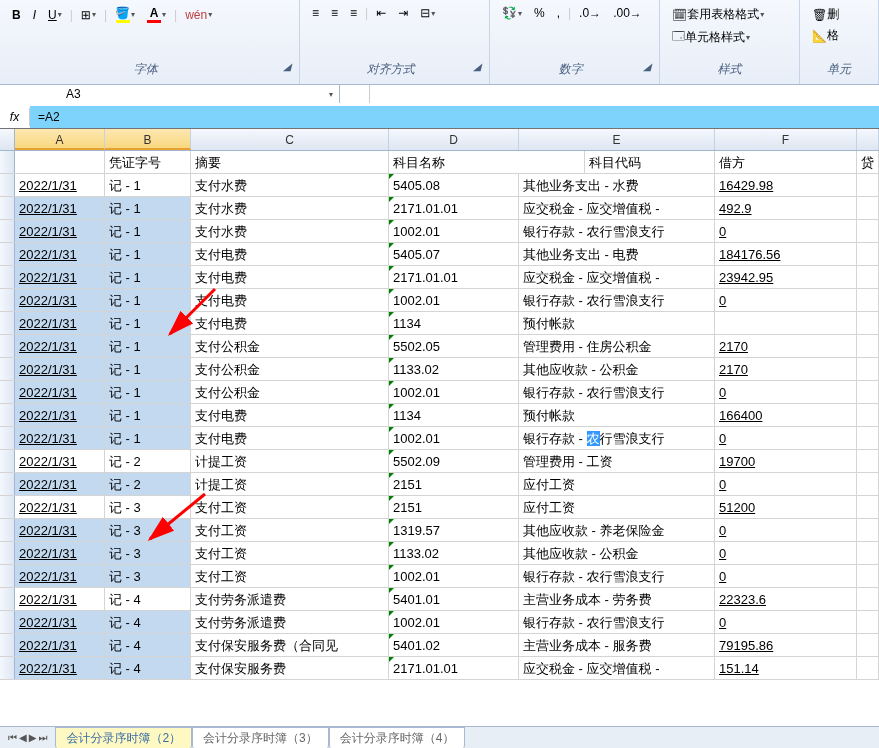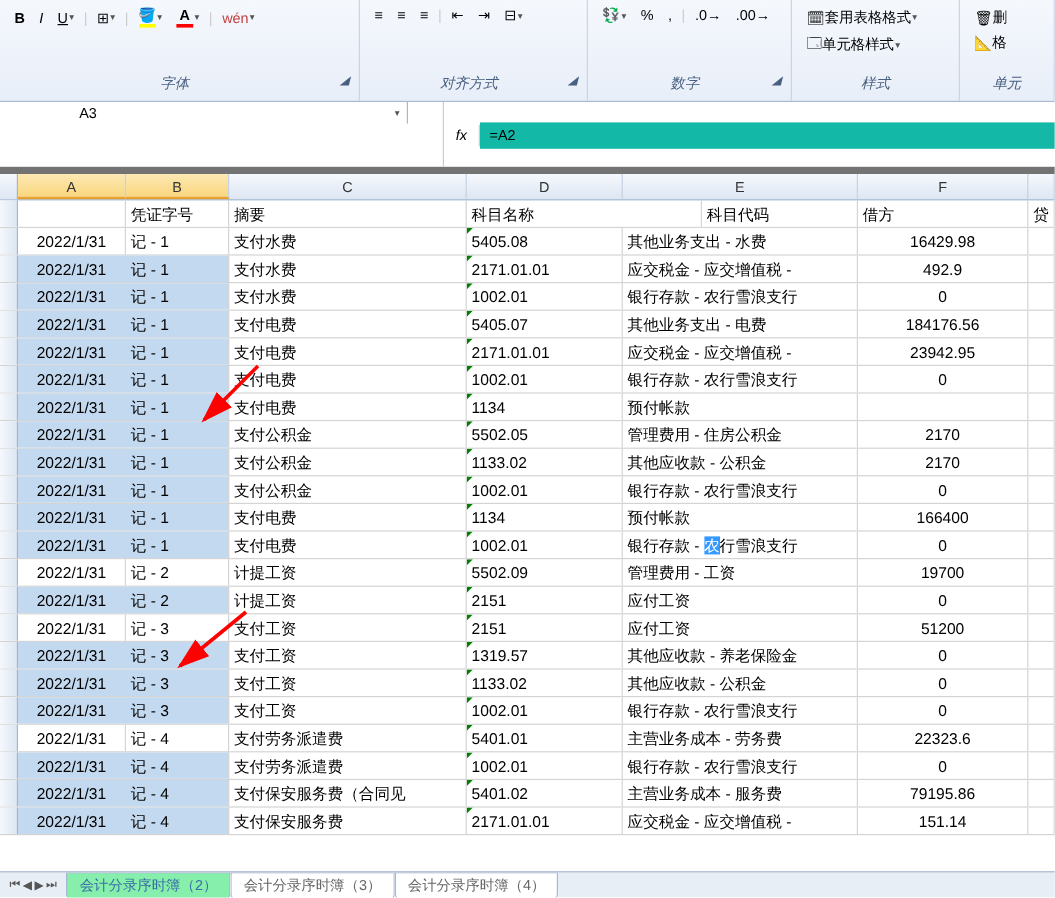--- a/index.html
+++ b/index.html
@@ -69,31 +69,32 @@
     }
     .fx-label {
       width: 30px;
       text-align: center;
       font-style: italic;
       border-right: 1px solid #ccc;
       padding: 2px;
     }
     .formula-area {
       display: flex;
-      border-bottom: 6px solid #737373;
-      height: 60px;
+      border-bottom: 1px solid #737373;
+      height: 44px;
+      flex-direction: column;
     }
     .formula-left {
       width: 370px;
       border-right: 1px solid #ccc;
     }
     .formula-right {
       flex: 1;
       padding: 4px 8px;
-      background: #14b8a6;
+      background: #7dd3fc;
     }
     
     
     .grid-container {
       position: relative;
     }
     .col-headers {
       display: flex;
       background: linear-gradient(#f5f8fd, #dde6f2);
       border-bottom: 1px solid #9eb6ce;
@@ -139,21 +140,21 @@
     }
     .cell {
       border-right: 1px solid #d4d4d4;
       padding: 2px 4px;
       line-height: 19px;
       font-size: 13px;
       overflow: hidden;
       white-space: nowrap;
       position: relative;
     }
-    .cell.right { text-align: center; }
+    .cell.right { text-align: left; text-decoration: underline; }
     .cell.highlighted {
       background: #c3d9ef;
     }
     .green-tri::before {
       content: '';
       position: absolute;
       top: 0; left: 0;
       border-top: 5px solid #008000;
       border-right: 5px solid transparent;
     }
@@ -186,21 +187,21 @@
       padding: 2px 10px;
       border: 1px solid #a8b8d0;
       border-bottom: none;
       border-radius: 0 0 4px 4px;
       background: #ffffff;
       cursor: pointer;
       font-size: 12px;
       color: #666;
     }
     .sheet-tab.active {
-      background: #86efac;
+      background: #fef9c3;
       color: #3a6ea5;
     }
     
     
     .arrow {
       position: absolute;
       pointer-events: none;
       z-index: 10;
     }
   </style>

